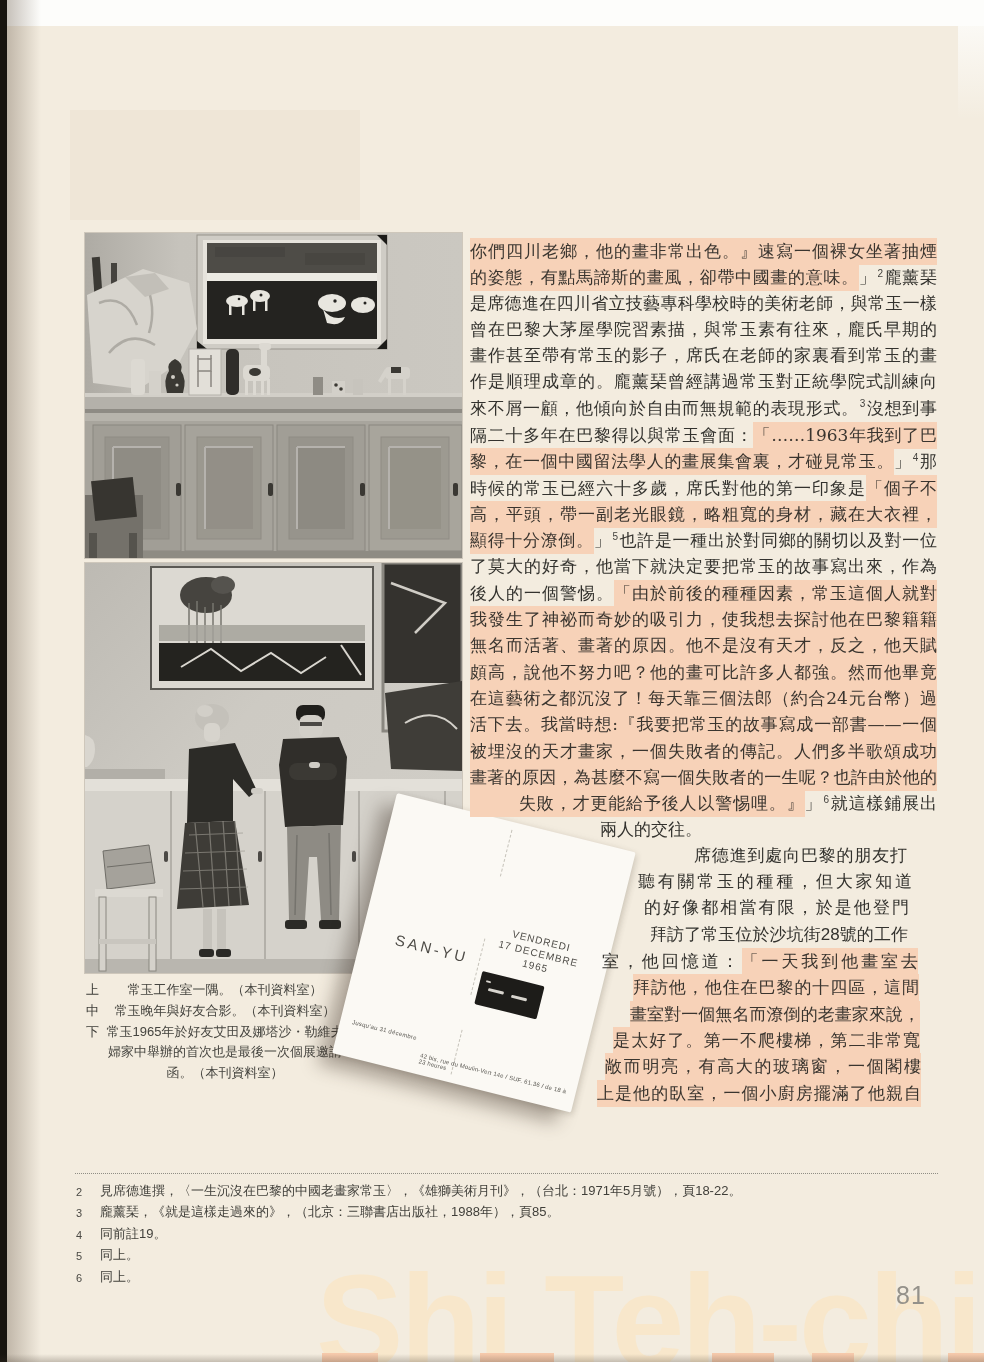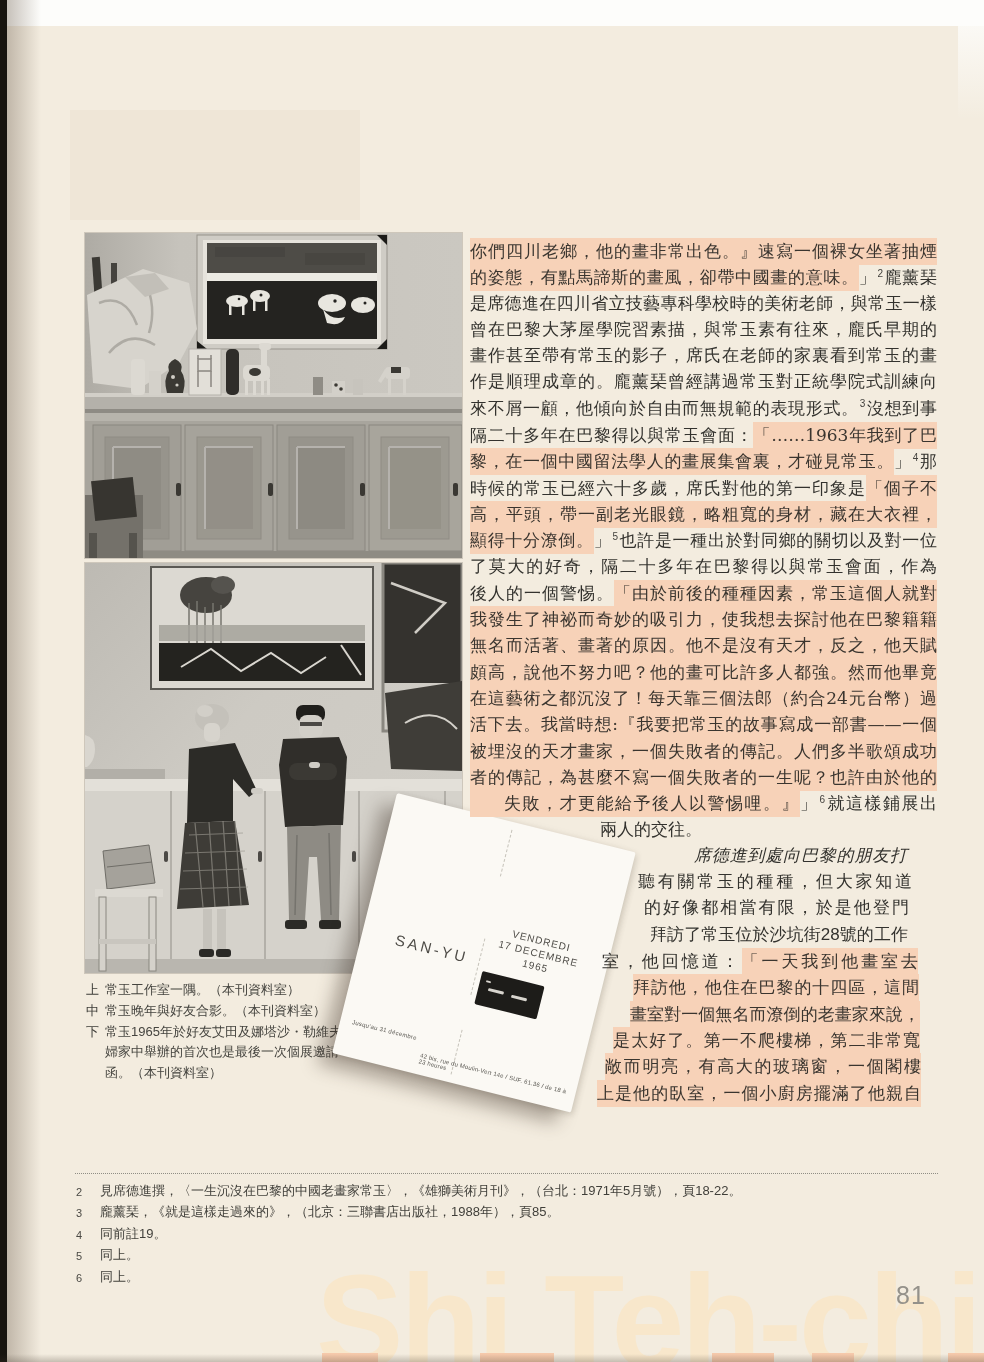--- a/index.html
+++ b/index.html
@@ -16,21 +16,21 @@
 
   
   .photo{position:absolute;left:85px;z-index:2;outline:1px solid rgba(40,35,30,.18);}
   #photo-top{top:233px;}
   #photo-bottom{top:563px;}
 
   
   .captions{position:absolute;left:86px;top:980px;width:262px;z-index:3;color:#45443f;font-size:13px;line-height:20.8px;}
   .cap-row{display:flex;}
   .cap-label{width:19px;flex:0 0 19px;color:#3c3b37;}
-  .cap-text{width:240px;}
+  .cap-text{width:240px;text-align:center;}
 
   
   .article{position:absolute;left:470px;top:238px;width:467px;z-index:6;color:#33322e;}
   .tl{font-size:17px;height:26.3px;line-height:26.3px;text-align:justify;text-align-last:justify;}
   .tl.nj{text-align:right;text-align-last:left;}
   .nm{color:#33322e;}
   .hl{background:#f7d2b8;color:#3a352f;font-family:"DejaVu Serif",serif;padding:3px 0 4px;}
   sup.fnref{font-size:10px;color:#44423e;line-height:0;margin:0 1px;vertical-align:super;}
 
   
@@ -299,32 +299,32 @@
       <div class="tl"><span class="nm">是席德進在四川省立技藝專科學校時的美術老師，與常玉一樣</span></div>
       <div class="tl"><span class="nm">曾在巴黎大茅屋學院習素描，與常玉素有往來，龐氏早期的</span></div>
       <div class="tl"><span class="nm">畫作甚至帶有常玉的影子，席氏在老師的家裏看到常玉的畫</span></div>
       <div class="tl"><span class="nm">作是順理成章的。龐薰琹曾經講過常玉對正統學院式訓練向</span></div>
       <div class="tl"><span class="nm">來不屑一顧，他傾向於自由而無規範的表現形式。</span><sup class="fnref">3</sup><span class="nm">沒想到事</span></div>
       <div class="tl"><span class="nm">隔二十多年在巴黎得以與常玉會面：</span><span class="hl">「……1963年我到了巴</span></div>
       <div class="tl"><span class="hl">黎，在一個中國留法學人的畫展集會裏，才碰見常玉。</span><span class="nm">」</span><sup class="fnref">4</sup><span class="nm">那</span></div>
       <div class="tl"><span class="nm">時候的常玉已經六十多歲，席氏對他的第一印象是</span><span class="hl">「個子不</span></div>
       <div class="tl"><span class="hl">高，平頭，帶一副老光眼鏡，略粗寬的身材，藏在大衣裡，</span></div>
       <div class="tl"><span class="hl">顯得十分潦倒。</span><span class="nm">」</span><sup class="fnref">5</sup><span class="nm">也許是一種出於對同鄉的關切以及對一位</span></div>
-      <div class="tl"><span class="nm">了莫大的好奇，隔二十多年在巴黎得以與常玉會面，作為</span></div>
+      <div class="tl"><span class="nm">了莫大的好奇，他當下就決定要把常玉的故事寫出來，作為</span></div>
       <div class="tl"><span class="nm">後人的一個警惕。</span><span class="hl">「由於前後的種種因素，常玉這個人就對</span></div>
       <div class="tl"><span class="hl">我發生了神祕而奇妙的吸引力，使我想去探討他在巴黎籍籍</span></div>
       <div class="tl"><span class="hl">無名而活著、畫著的原因。他不是沒有天才，反之，他天賦</span></div>
       <div class="tl"><span class="hl">頗高，說他不努力吧？他的畫可比許多人都強。然而他畢竟</span></div>
       <div class="tl"><span class="hl">在這藝術之都沉沒了！每天靠三個法郎（約合24元台幣）過</span></div>
       <div class="tl"><span class="hl">活下去。我當時想:『我要把常玉的故事寫成一部書——一個</span></div>
       <div class="tl"><span class="hl">被埋沒的天才畫家，一個失敗者的傳記。人們多半歌頌成功</span></div>
-      <div class="tl"><span class="hl">者的傳記，為甚麼不寫一個失敗者的一生呢？也許由於他的</span></div>
-      <div class="tl"><span class="hl" style="padding-left: 34px;">失敗，才更能給予後人以警惕哩。』</span><span class="nm">」</span><sup class="fnref">6</sup><span class="nm">就這樣鋪展出</span></div>
+      <div class="tl"><span class="hl">畫著的原因，為甚麼不寫一個失敗者的一生呢？也許由於他的</span></div>
+      <div class="tl"><span class="hl" style="padding-left: 49px;">失敗，才更能給予後人以警惕哩。』</span><span class="nm">」</span><sup class="fnref">6</sup><span class="nm">就這樣鋪展出</span></div>
       <div class="tl nj" style="margin-left: 130px;"><span class="nm">兩人的交往。</span></div>
-      <div class="tl" style="margin-left: 224px; margin-right: 30px; font-style: italic;"><span class="nm">席德進到處向巴黎的朋友打</span></div>
+      <div class="tl" style="margin-left: 224px; margin-right: 30px;"><span class="nm">席德進到處向巴黎的朋友打</span></div>
       <div class="tl" style="margin-left: 168px; margin-right: 25px;"><span class="nm">聽有關常玉的種種，但大家知道</span></div>
       <div class="tl" style="margin-left: 174px; margin-right: 28px;"><span class="nm">的好像都相當有限，於是他登門</span></div>
       <div class="tl" style="margin-left: 180px; margin-right: 29px;"><span class="nm">拜訪了常玉位於沙坑街28號的工作</span></div>
       <div class="tl" style="margin-left: 132px; margin-right: 19px;"><span class="nm">室，他回憶道：</span><span class="hl">「一天我到他畫室去</span></div>
       <div class="tl" style="margin-left: 163px; margin-right: 18px;"><span class="hl">拜訪他，他住在巴黎的十四區，這間</span></div>
       <div class="tl" style="margin-left: 160px; margin-right: 17px;"><span class="hl">畫室對一個無名而潦倒的老畫家來說，</span></div>
       <div class="tl" style="margin-left: 143px; margin-right: 17px;"><span class="hl">是太好了。第一不爬樓梯，第二非常寬</span></div>
       <div class="tl" style="margin-left: 135px; margin-right: 16px;"><span class="hl">敞而明亮，有高大的玻璃窗，一個閣樓</span></div>
       <div class="tl" style="margin-left: 127px; margin-right: 16px;"><span class="hl">上是他的臥室，一個小廚房擺滿了他親自</span></div>
     </div>

